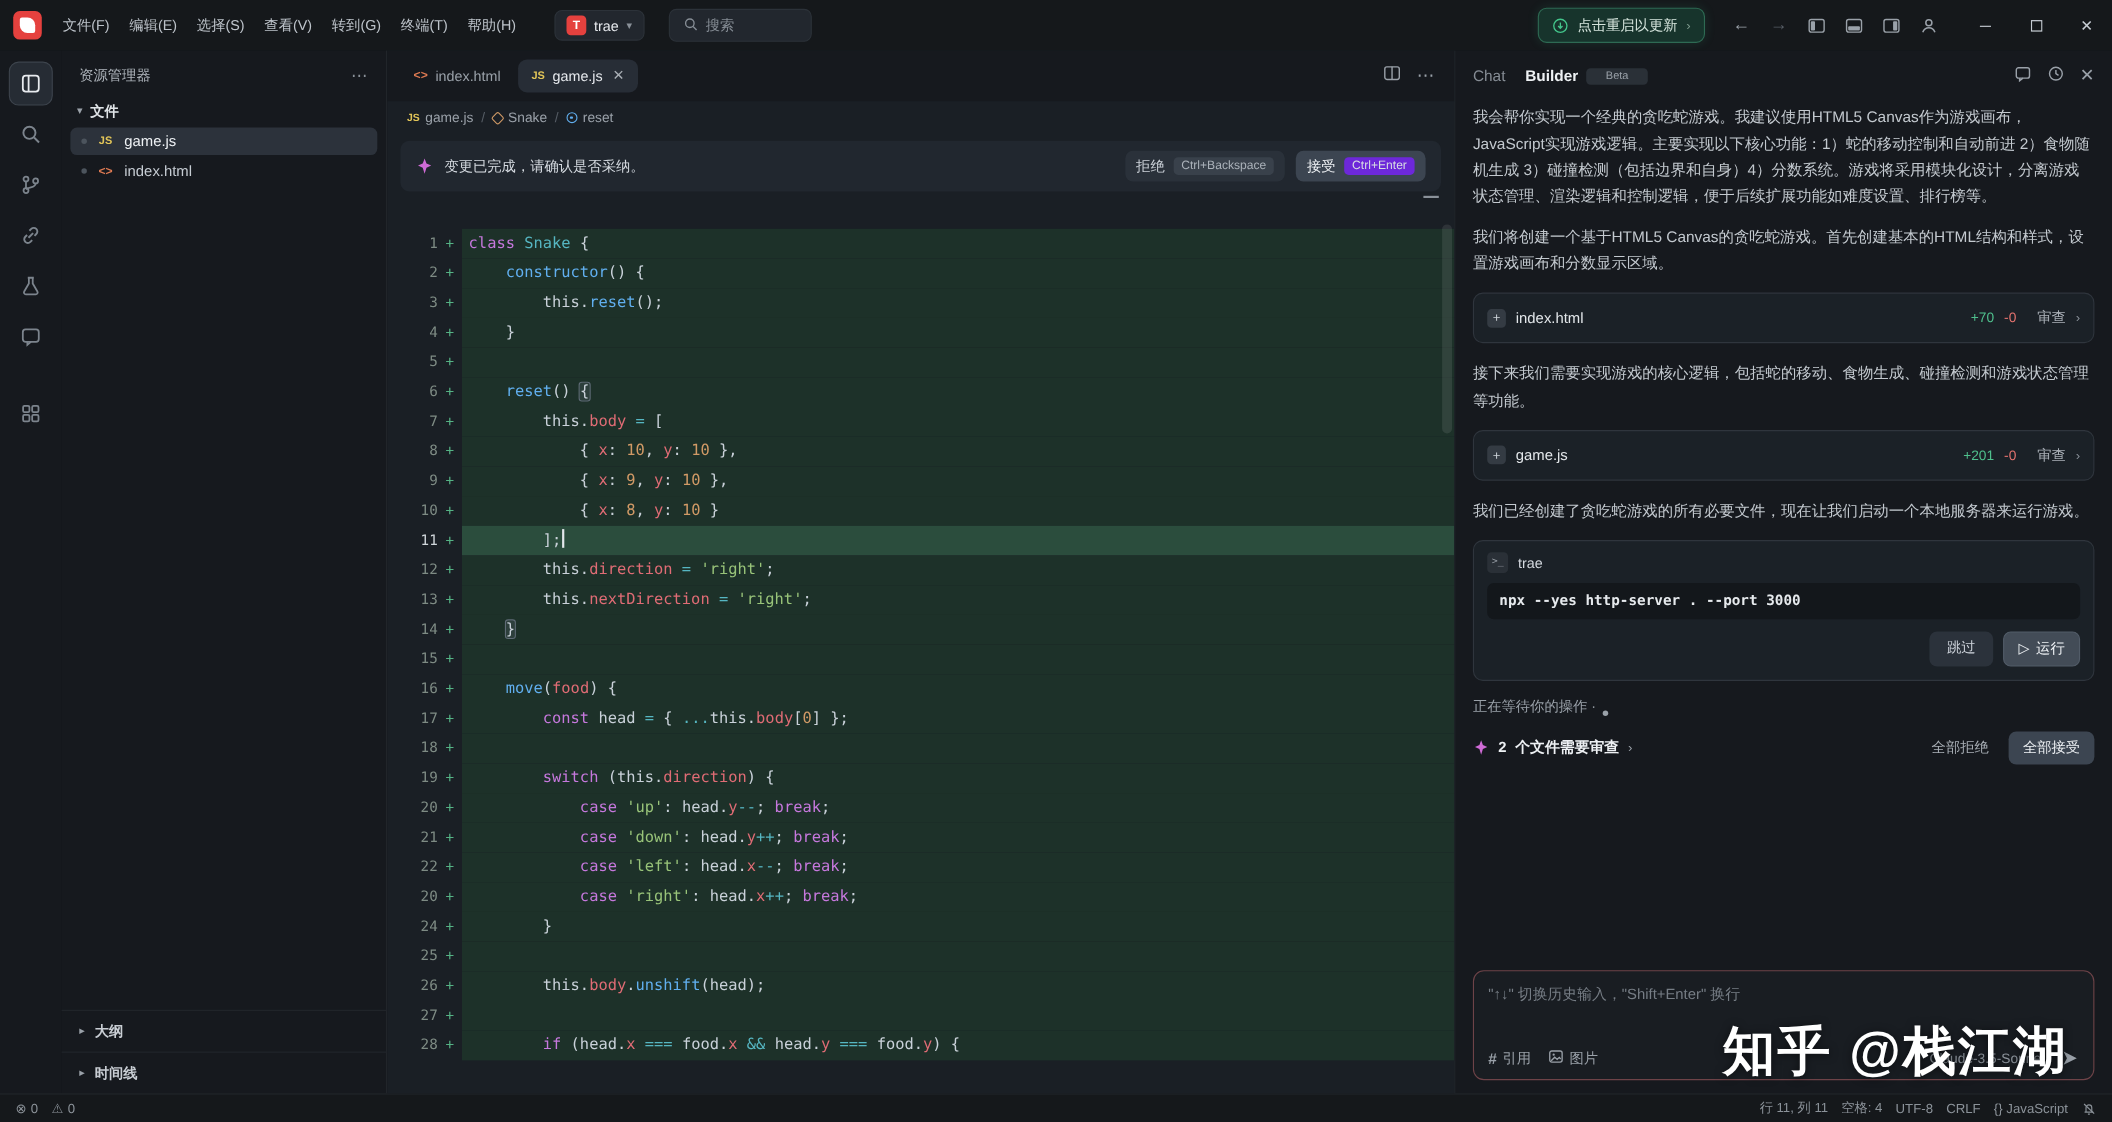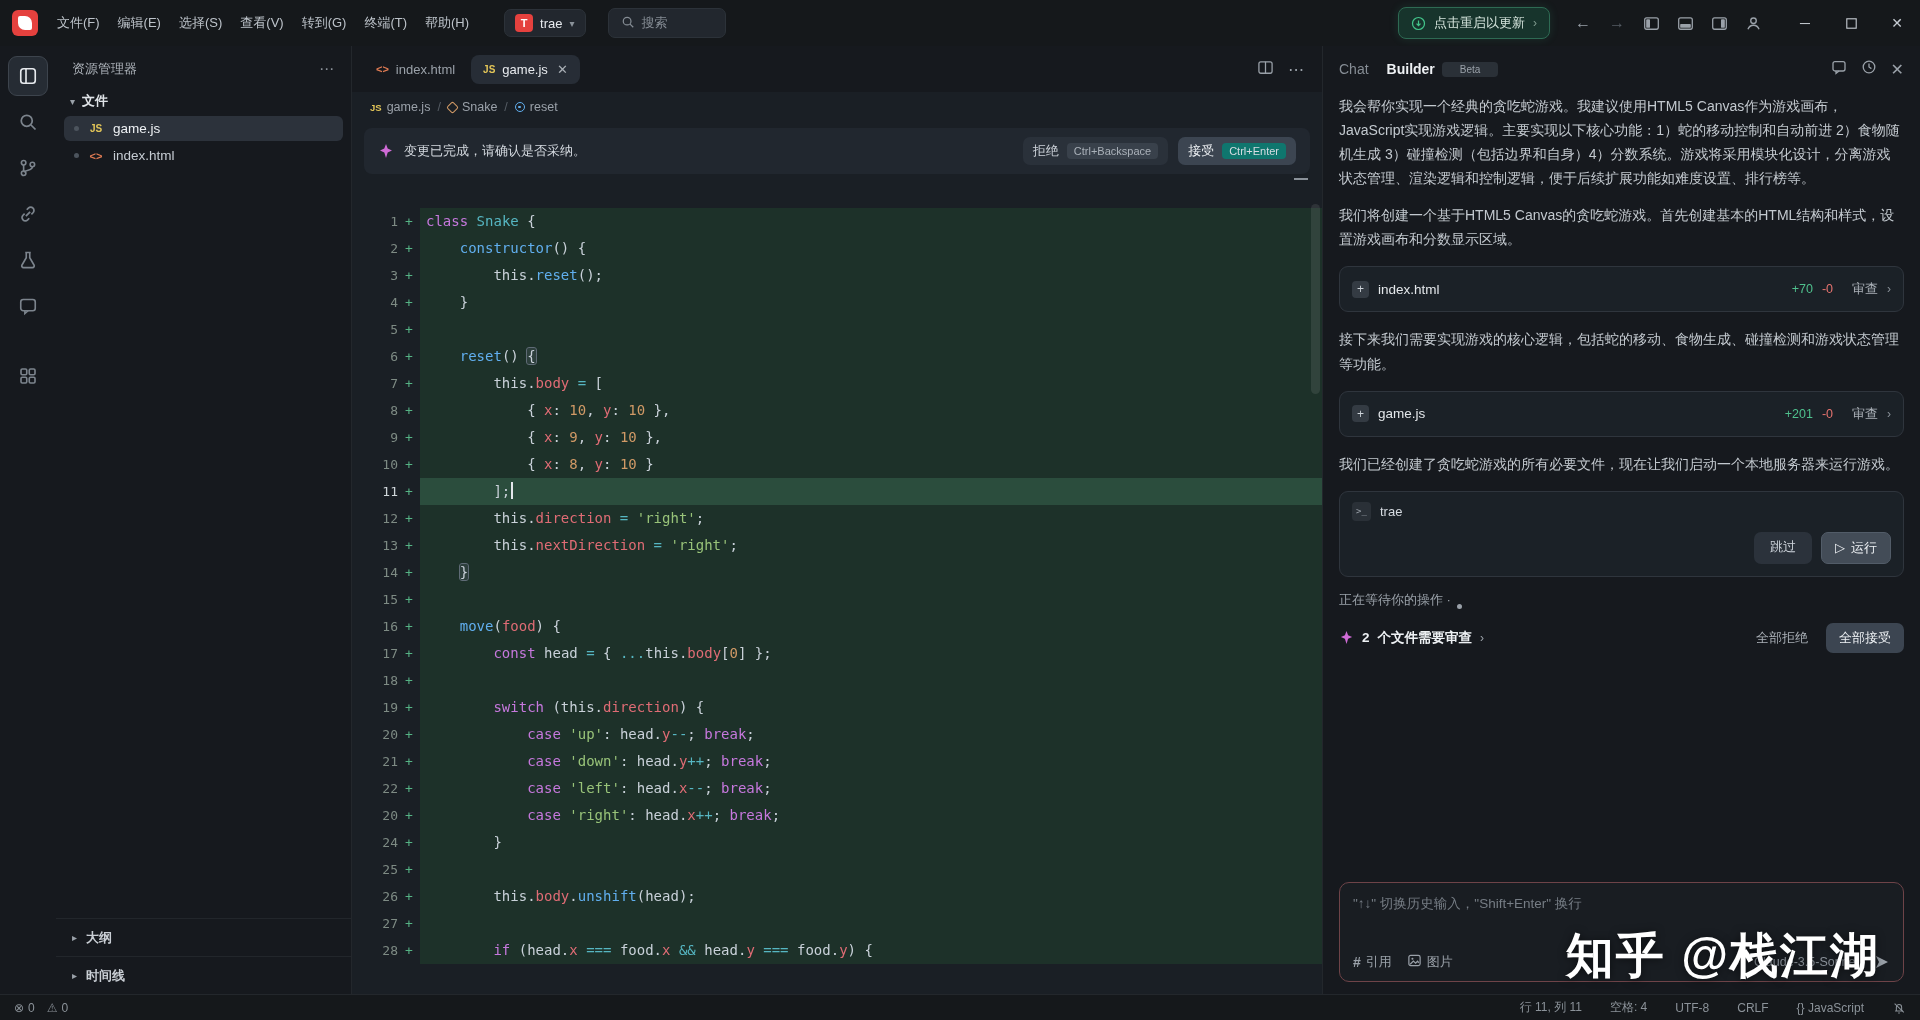--- a/index.html
+++ b/index.html
@@ -10,21 +10,21 @@
   
   .titlebar { height:46px; flex:0 0 46px; background:#15181b; display:flex; align-items:center; padding:0 0 0 12px; }
   .logo { width:26px; height:26px; border-radius:6px; background:#e5413e; margin-right:10px; position:relative; flex:0 0 26px;}
   .logo::after { content:""; position:absolute; left:6px; top:6px; width:14px; height:14px; background:#fff; border-radius:2px 7px 2px 7px; }
   .menubar { display:flex; align-items:center; }
   .menu-item { font-size:13px; color:#bdc3ca; padding:5px 9px; border-radius:5px; cursor:default; white-space:nowrap; }
   .ws-pill { display:flex; align-items:center; gap:7px; background:#22272e; border:1px solid #2c3239; border-radius:7px; padding:4px 10px; margin-left:26px; }
   .ws-badge { width:18px; height:18px; border-radius:4px; background:#e5413e; color:#fff; font-size:11px; font-weight:bold; display:flex; align-items:center; justify-content:center; }
   .ws-name { font-size:13px; color:#e7eaee; }
   .chev { color:#8a9199; font-size:10px; }
-  .search-pill { display:flex; align-items:center; gap:7px; background:#22272e; border:1px solid #2c3239; border-radius:7px; padding:5px 12px; margin-left:22px; width:118px; color:#868d95; font-size:13px; }
+  .search-pill { display:flex; align-items:center; gap:7px; background:#22272e; border:1px solid #2c3239; border-radius:7px; padding:5px 12px; margin-left:22px; width:130px; color:#868d95; font-size:13px; }
   .tb-spacer { flex:1; }
   .update-pill { display:flex; align-items:center; gap:8px; background:#17342c; border:1px solid #2e6a53; border-radius:8px; padding:6px 12px; color:#d6e5dd; font-size:13px; box-shadow:0 0 10px rgba(62,197,139,.15); }
   .update-pill .dl { color:#43c58b; display:flex; }
   .update-pill .arr { color:#7e9a8d; font-size:12px; }
   .tb-icons { display:flex; align-items:center; gap:4px; margin-left:18px; }
   .tb-icon { width:30px; height:30px; display:flex; align-items:center; justify-content:center; color:#9aa1a9; border-radius:6px; }
   .tb-icon.dim { color:#555c64; }
   .tb-icon svg { display:block; }
   .win-controls { display:flex; align-items:stretch; height:46px; margin-left:14px; }
   .win-btn { width:46px; display:flex; align-items:center; justify-content:center; color:#c6ccd3; font-size:14px; }
@@ -79,21 +79,21 @@
   .bc-circle::after { content:""; position:absolute; left:2.6px; top:2.6px; width:2.4px; height:2.4px; border-radius:50%; background:#61afef; }
 
   
   .banner { margin:6px 12px 0; height:46px; flex:0 0 46px; background:#21272f; border-radius:8px; display:flex; align-items:center; gap:10px; padding:0 14px; }
   .sparkle { color:#cf6bd6; display:flex; }
   .banner-text { font-size:13px; color:#d5dae0; }
   .banner-spacer { flex:1; }
   .kbd { background:#39414b; border-radius:4px; font-size:11px; color:#aab1b9; padding:2px 7px; font-family:"Liberation Sans",sans-serif; }
   .banner-btn { display:flex; align-items:center; gap:8px; padding:5px 10px; border-radius:7px; font-size:13px; color:#cdd3da; background:#2a313a; }
   .banner-btn.accept { background:#3c4551; color:#eef1f4; }
-  .banner-btn.accept .kbd { background:#0f766e; color:#d7dce2; }
+  .banner-btn.accept .kbd { background:#6d28d9; color:#d7dce2; }
 
   
   .code-area { flex:1; min-height:0; overflow:hidden; position:relative; padding-top:34px;
     font-family:"DejaVu Sans Mono","Liberation Mono",monospace; font-size:14px; }
   .code-line { display:flex; height:27px; line-height:27px; }
   .gutter { width:46px; flex:0 0 46px; text-align:right; color:#7e8b84; font-size:13px; }
   .gplus { width:22px; flex:0 0 22px; text-align:center; color:#55b385; font-size:13px; }
   .content { flex:1; white-space:pre; background:#1d3129; padding-left:6px; color:#c9d1d9; }
   .code-line.hl .content { background:#2b4d3d; }
   .code-line.hl .gutter { color:#d0d6da; }
@@ -149,21 +149,21 @@
   .model-label { font-size:12.5px; color:#8a9199; }
   .send-btn { color:#9aa1a9; display:flex; }
 
   
   .watermark { position:absolute; right:40px; bottom:32px; font-size:48px; font-weight:bold; color:#ffffff; text-shadow:0 1px 8px rgba(0,0,0,.55); z-index:50; letter-spacing:2px; white-space:nowrap; }
 
   
   .statusbar { height:26px; flex:0 0 26px; background:#15181b; border-top:1px solid #23272c; display:flex; align-items:center; padding:0 14px; font-size:12px; color:#8b9299; }
   .st-group { display:flex; align-items:center; gap:4px; margin-right:12px; }
   .st-icon { font-size:12px; }
-  .st-right { margin-left:auto; display:flex; align-items:center; gap:28px; }
+  .st-right { margin-left:auto; display:flex; align-items:center; gap:12px; }
   .st-item { white-space:nowrap; }
   .st-bell { display:flex; color:#8b9299; }
 </style>
 </head>
 <body>
 
 <div class="app">
 
   <div class="titlebar">
     <div class="logo"></div>
@@ -575,20 +575,21 @@
           <span class="fc-arrow">›</span>
         </div>
 
         <p class="rp-p">我们已经创建了贪吃蛇游戏的所有必要文件，现在让我们启动一个本地服务器来运行游戏。</p>
 
         <div class="term-card">
           <div class="term-head">
             <span class="term-ic">&gt;_</span>
             <span class="term-title">trae</span>
           </div>
+          <div class="term-cmd">npx --yes http-server . --port 3000</div>
           <div class="term-actions">
             <span class="btn-skip">跳过</span>
             <span class="btn-run">
               <span>▷</span>
               <span>运行</span>
             </span>
           </div>
         </div>
 
         <div class="waiting-row">

